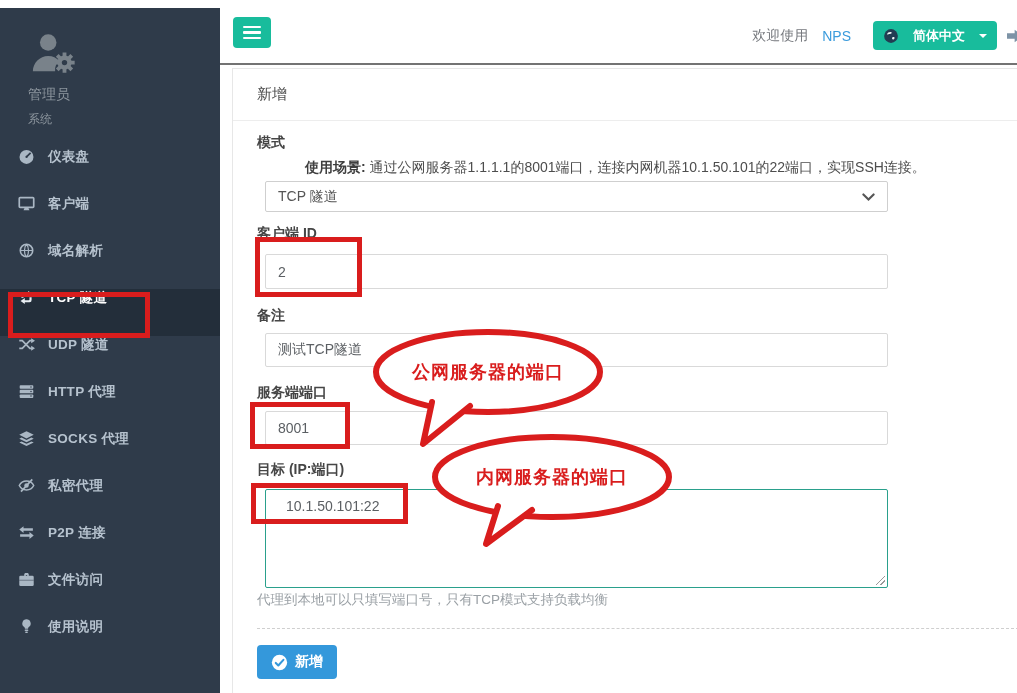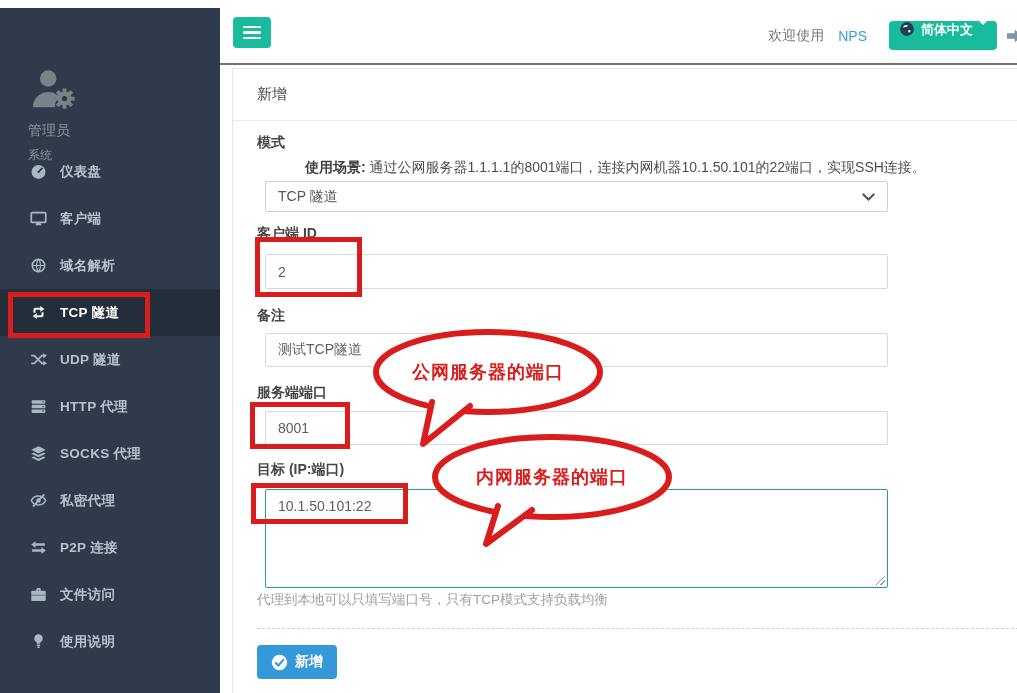--- a/index.html
+++ b/index.html
@@ -2,61 +2,61 @@
 <html><head>
 <meta charset="utf-8">
 <style>
   html,body{margin:0;padding:0;background:#fff;}
   .screen{position:relative;width:1017px;height:693px;overflow:hidden;background:#fff;
     font-family:"Liberation Sans","DejaVu Sans",sans-serif;-webkit-font-smoothing:antialiased;}
   .chrome{position:absolute;left:0;top:8px;right:0;bottom:0;}
 
   
   .sidebar{position:absolute;left:0;top:0;width:220px;height:685px;background:#2f3b4a;}
-  .user{padding:22px 0 0 28px;margin-top:36px;}
+  .user{padding:22px 0 0 28px;}
   .user .uname{color:#8d969e;font-size:14px;margin-top:6px;}
   .user .urole{color:#8d969e;font-size:12px;margin-top:7px;}
   .menu{position:absolute;top:140px;left:0;right:0;}
-  .side-item{height:47px;display:flex;align-items:center;padding-left:28px;cursor:pointer;color:#b6c2ce;}
+  .side-item{height:47px;display:flex;align-items:flex-start;padding-left:16px;cursor:pointer;color:#b6c2ce;}
   .side-item .si{width:20px;display:flex;justify-content:center;align-items:center;color:#aab7c4;}
   .side-item .sl{margin-left:12px;font-size:13.5px;font-weight:bold;letter-spacing:.3px;}
   .side-item.active{background:#232e3a;color:#fff;}
   .side-item.active .si{color:#e8eef3;}
 
   
   .topbar{position:absolute;left:220px;right:0;top:0;height:55px;background:#fff;border-bottom:2px solid #737373;}
   .burger{position:absolute;left:13px;top:9px;width:38px;height:31px;background:#18bc9c;border-radius:4px;
     display:flex;flex-direction:column;justify-content:center;align-items:center;gap:3px;cursor:pointer;border:none;}
   .burger span{display:block;width:18px;height:2.6px;background:#fff;border-radius:1px;}
   .top-right{position:absolute;right:-8px;top:0;height:100%;display:flex;align-items:center;}
   .welcome{color:#75787d;font-size:14px;}
   .brand-link{color:#3a9bdc;font-size:14px;margin-left:14px;text-decoration:none;cursor:pointer;}
   .lang-btn{margin-left:22px;height:29px;background:#18bc9c;border:none;border-radius:4px;color:#fff;
-    font-size:13px;font-weight:bold;display:flex;gap:6px;padding:0 10px;cursor:pointer;
+    font-size:13px;font-weight:bold;display:flex;align-items:center;gap:14px;padding:0 10px;cursor:pointer;
     font-family:inherit;}
   .caret{width:0;height:0;border-left:4px solid transparent;border-right:4px solid transparent;border-top:4px solid #fff;}
   .signout{margin-left:10px;display:flex;align-items:center;cursor:pointer;}
 
   
   .panel{position:absolute;left:232px;top:60px;right:-3px;bottom:-3px;background:#fff;border:1px solid #e7e7e7;}
   .panel-head{height:51px;padding:0 24px;display:flex;align-items:center;border-bottom:1px solid #ededed;}
   .panel-title{font-size:15px;font-weight:500;color:#4a4a4a;}
   .form{padding:13px 0 0 24px;}
   .flabel{display:block;font-size:14px;font-weight:bold;color:#464646;height:16px;line-height:16px;}
   .scenario{margin:9px 0 0 8px;font-size:14px;color:#4d4d4d;height:17px;line-height:17px;}
   .scenario b{color:#3f3f3f;margin-left:40px;}
   .selectbox{margin:5px 0 0 8px;width:623px;height:31px;border:1px solid #cfcfcf;border-radius:2px;
     display:flex;align-items:center;padding:0 12px;box-sizing:border-box;font-size:14px;color:#555;cursor:pointer;
     justify-content:space-between;background:#fff;}
   .tinput{display:block;margin-left:8px;width:623px;height:34px;border:1px solid #d9d9d9;border-radius:2px;
     box-sizing:border-box;padding:0 12px;font-size:14px;color:#5b5f63;font-family:inherit;outline:none;background:#fff;}
   #client-id-input{height:35px;}
   .ta-wrap{position:relative;margin-left:8px;width:623px;}
   .ttextarea{display:block;width:623px;height:99px;border:1px solid #2aa08c;border-radius:2px;box-sizing:border-box;
-    padding:8px 12px;font-size:14px;color:#5b5f63;font-family:inherit;outline:none;resize:none;background:#fff;}
+    padding:8px 20px;font-size:14px;color:#5b5f63;font-family:inherit;outline:none;resize:none;background:#fff;}
   .resize-grip{position:absolute;right:3px;bottom:3px;width:9px;height:9px;cursor:nwse-resize;
     background:linear-gradient(135deg,transparent 0 46%,#9a9a9a 46% 54%,transparent 54% 70%,#9a9a9a 70% 78%,transparent 78%);}
   .hint{margin-top:5px;font-size:13.5px;color:#9aa0a5;height:14px;line-height:14px;}
   .dashed{border:none;border-top:1px dashed #cfcfcf;margin:21px 0 0 0;}
   .submit-btn{margin-top:16px;height:34px;display:inline-flex;align-items:center;gap:7px;background:#3498db;
     color:#fff;border:none;border-radius:4px;padding:0 14px;font-size:14px;font-weight:bold;cursor:pointer;
     font-family:inherit;}
   .mt13{margin-top:13px;margin-bottom:13px;}
   .mt18{margin-top:18px;margin-bottom:10px;}
   .mt17{margin-top:17px;margin-bottom:11px;}

